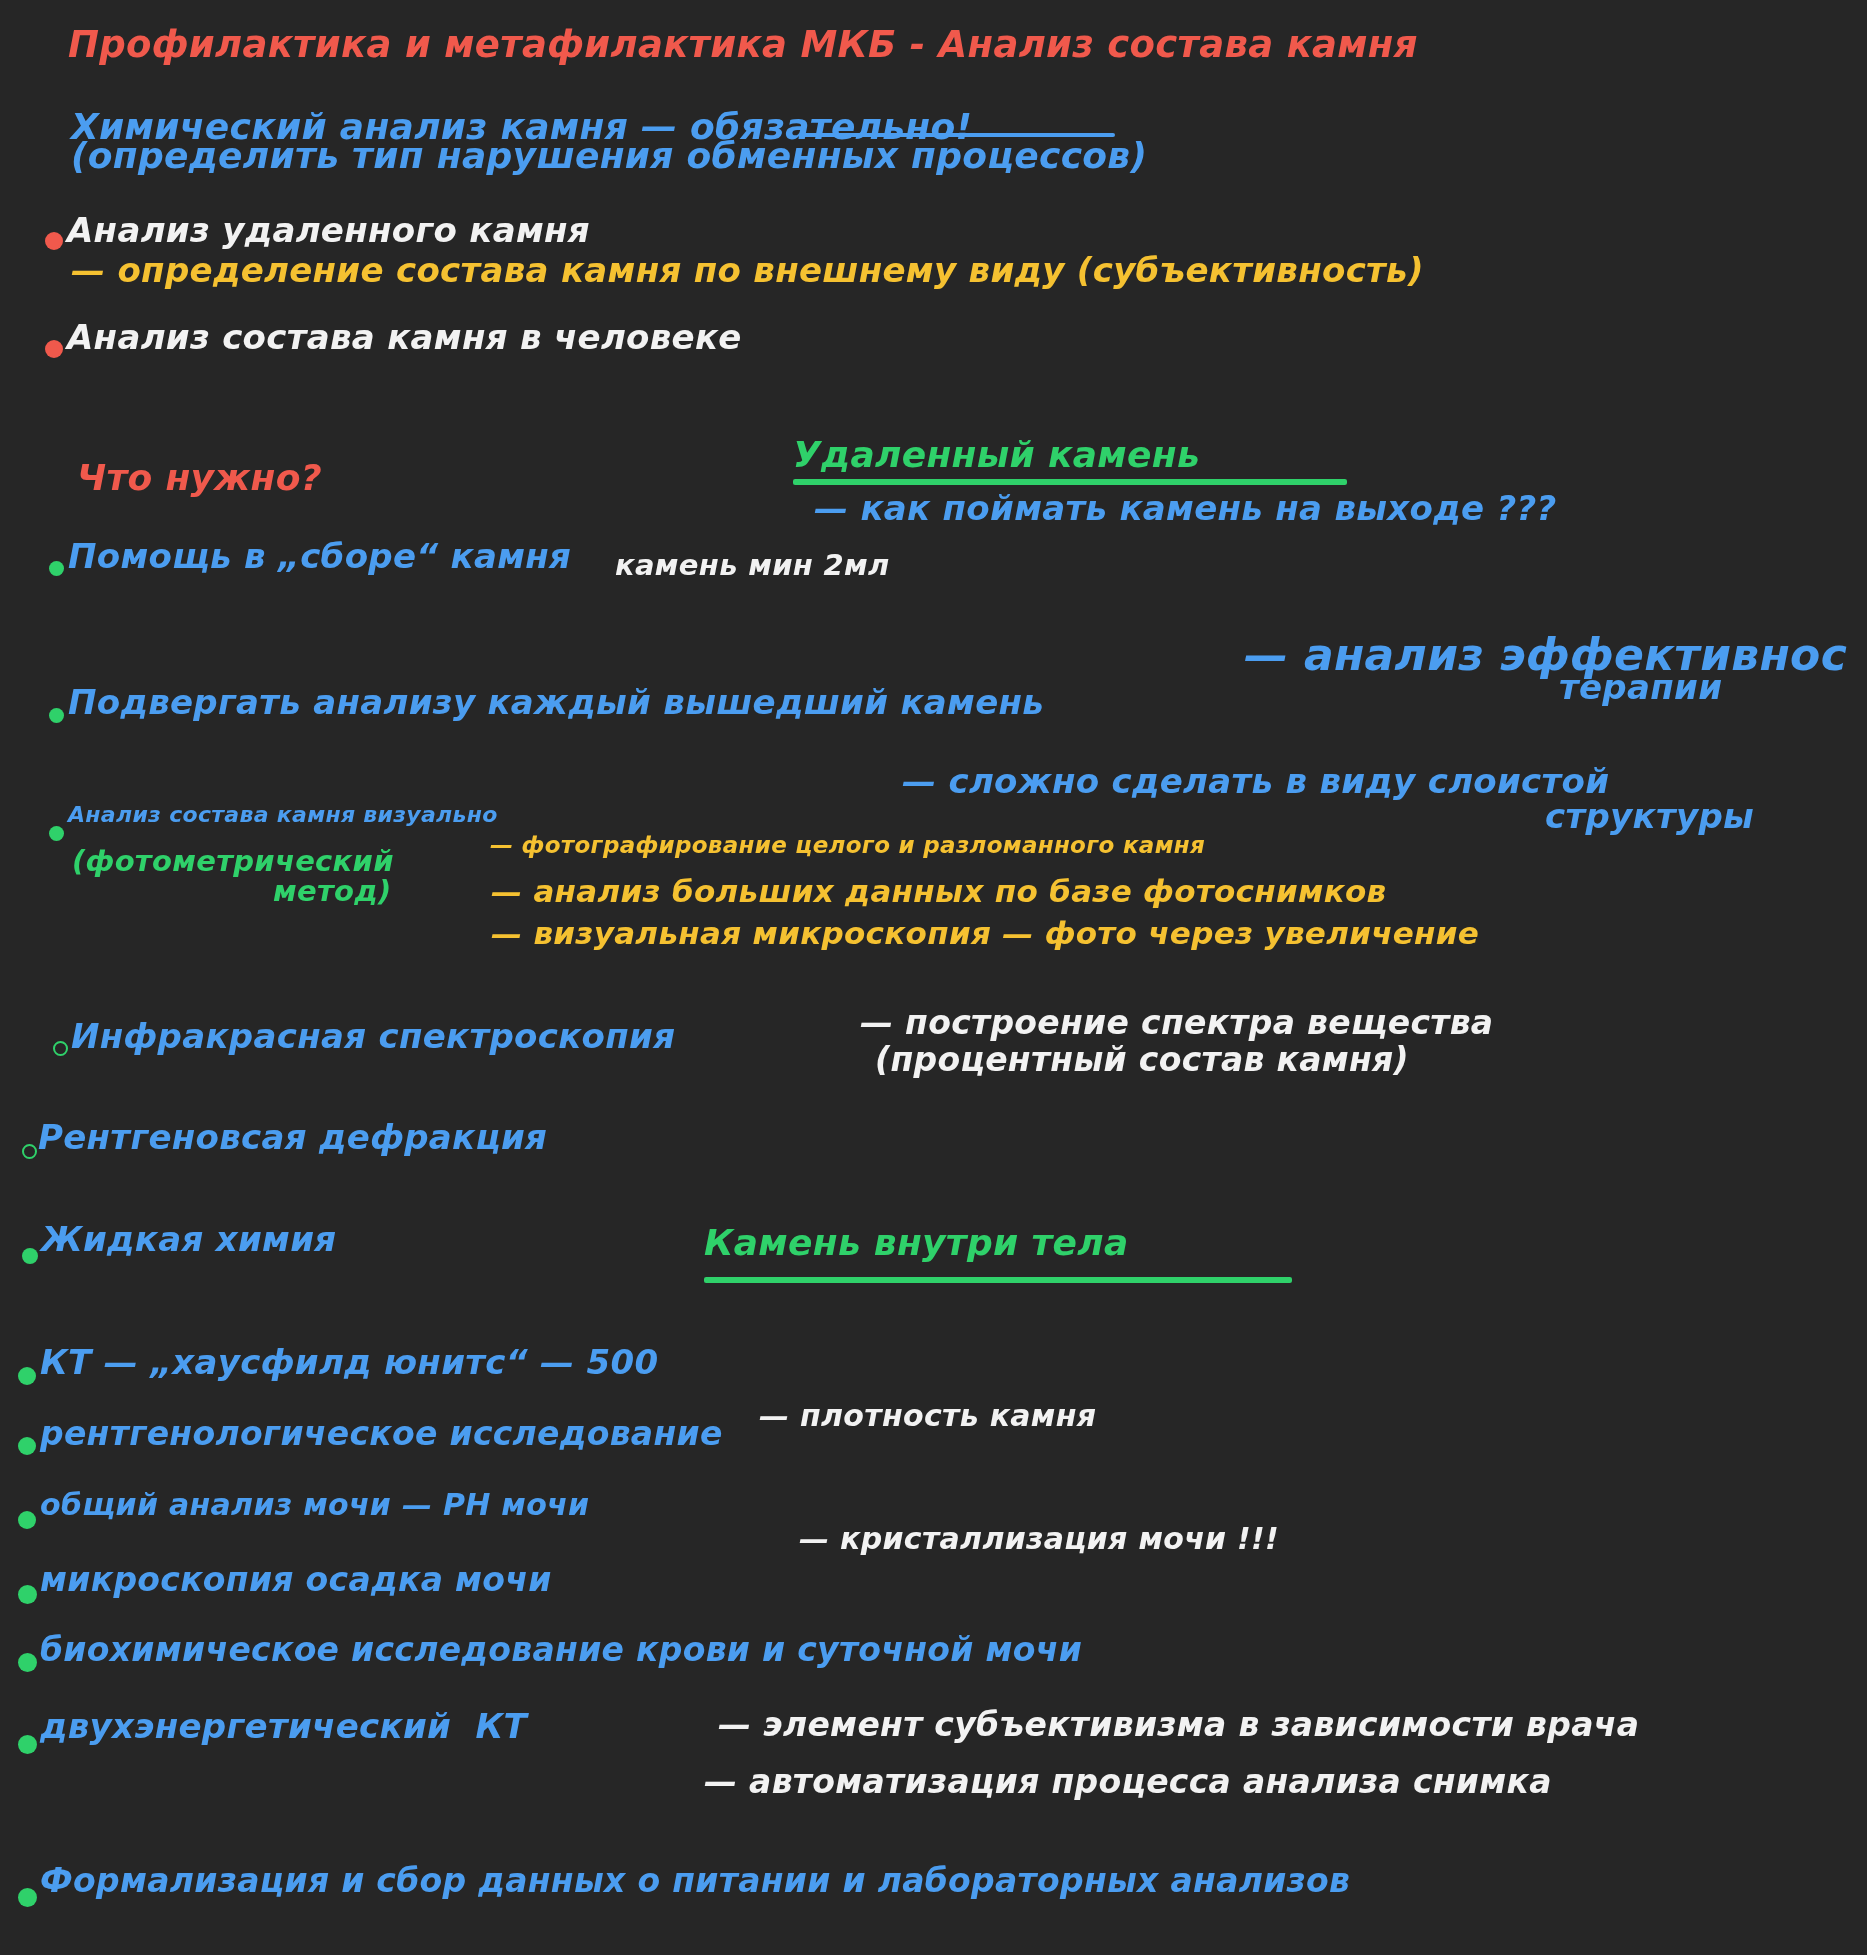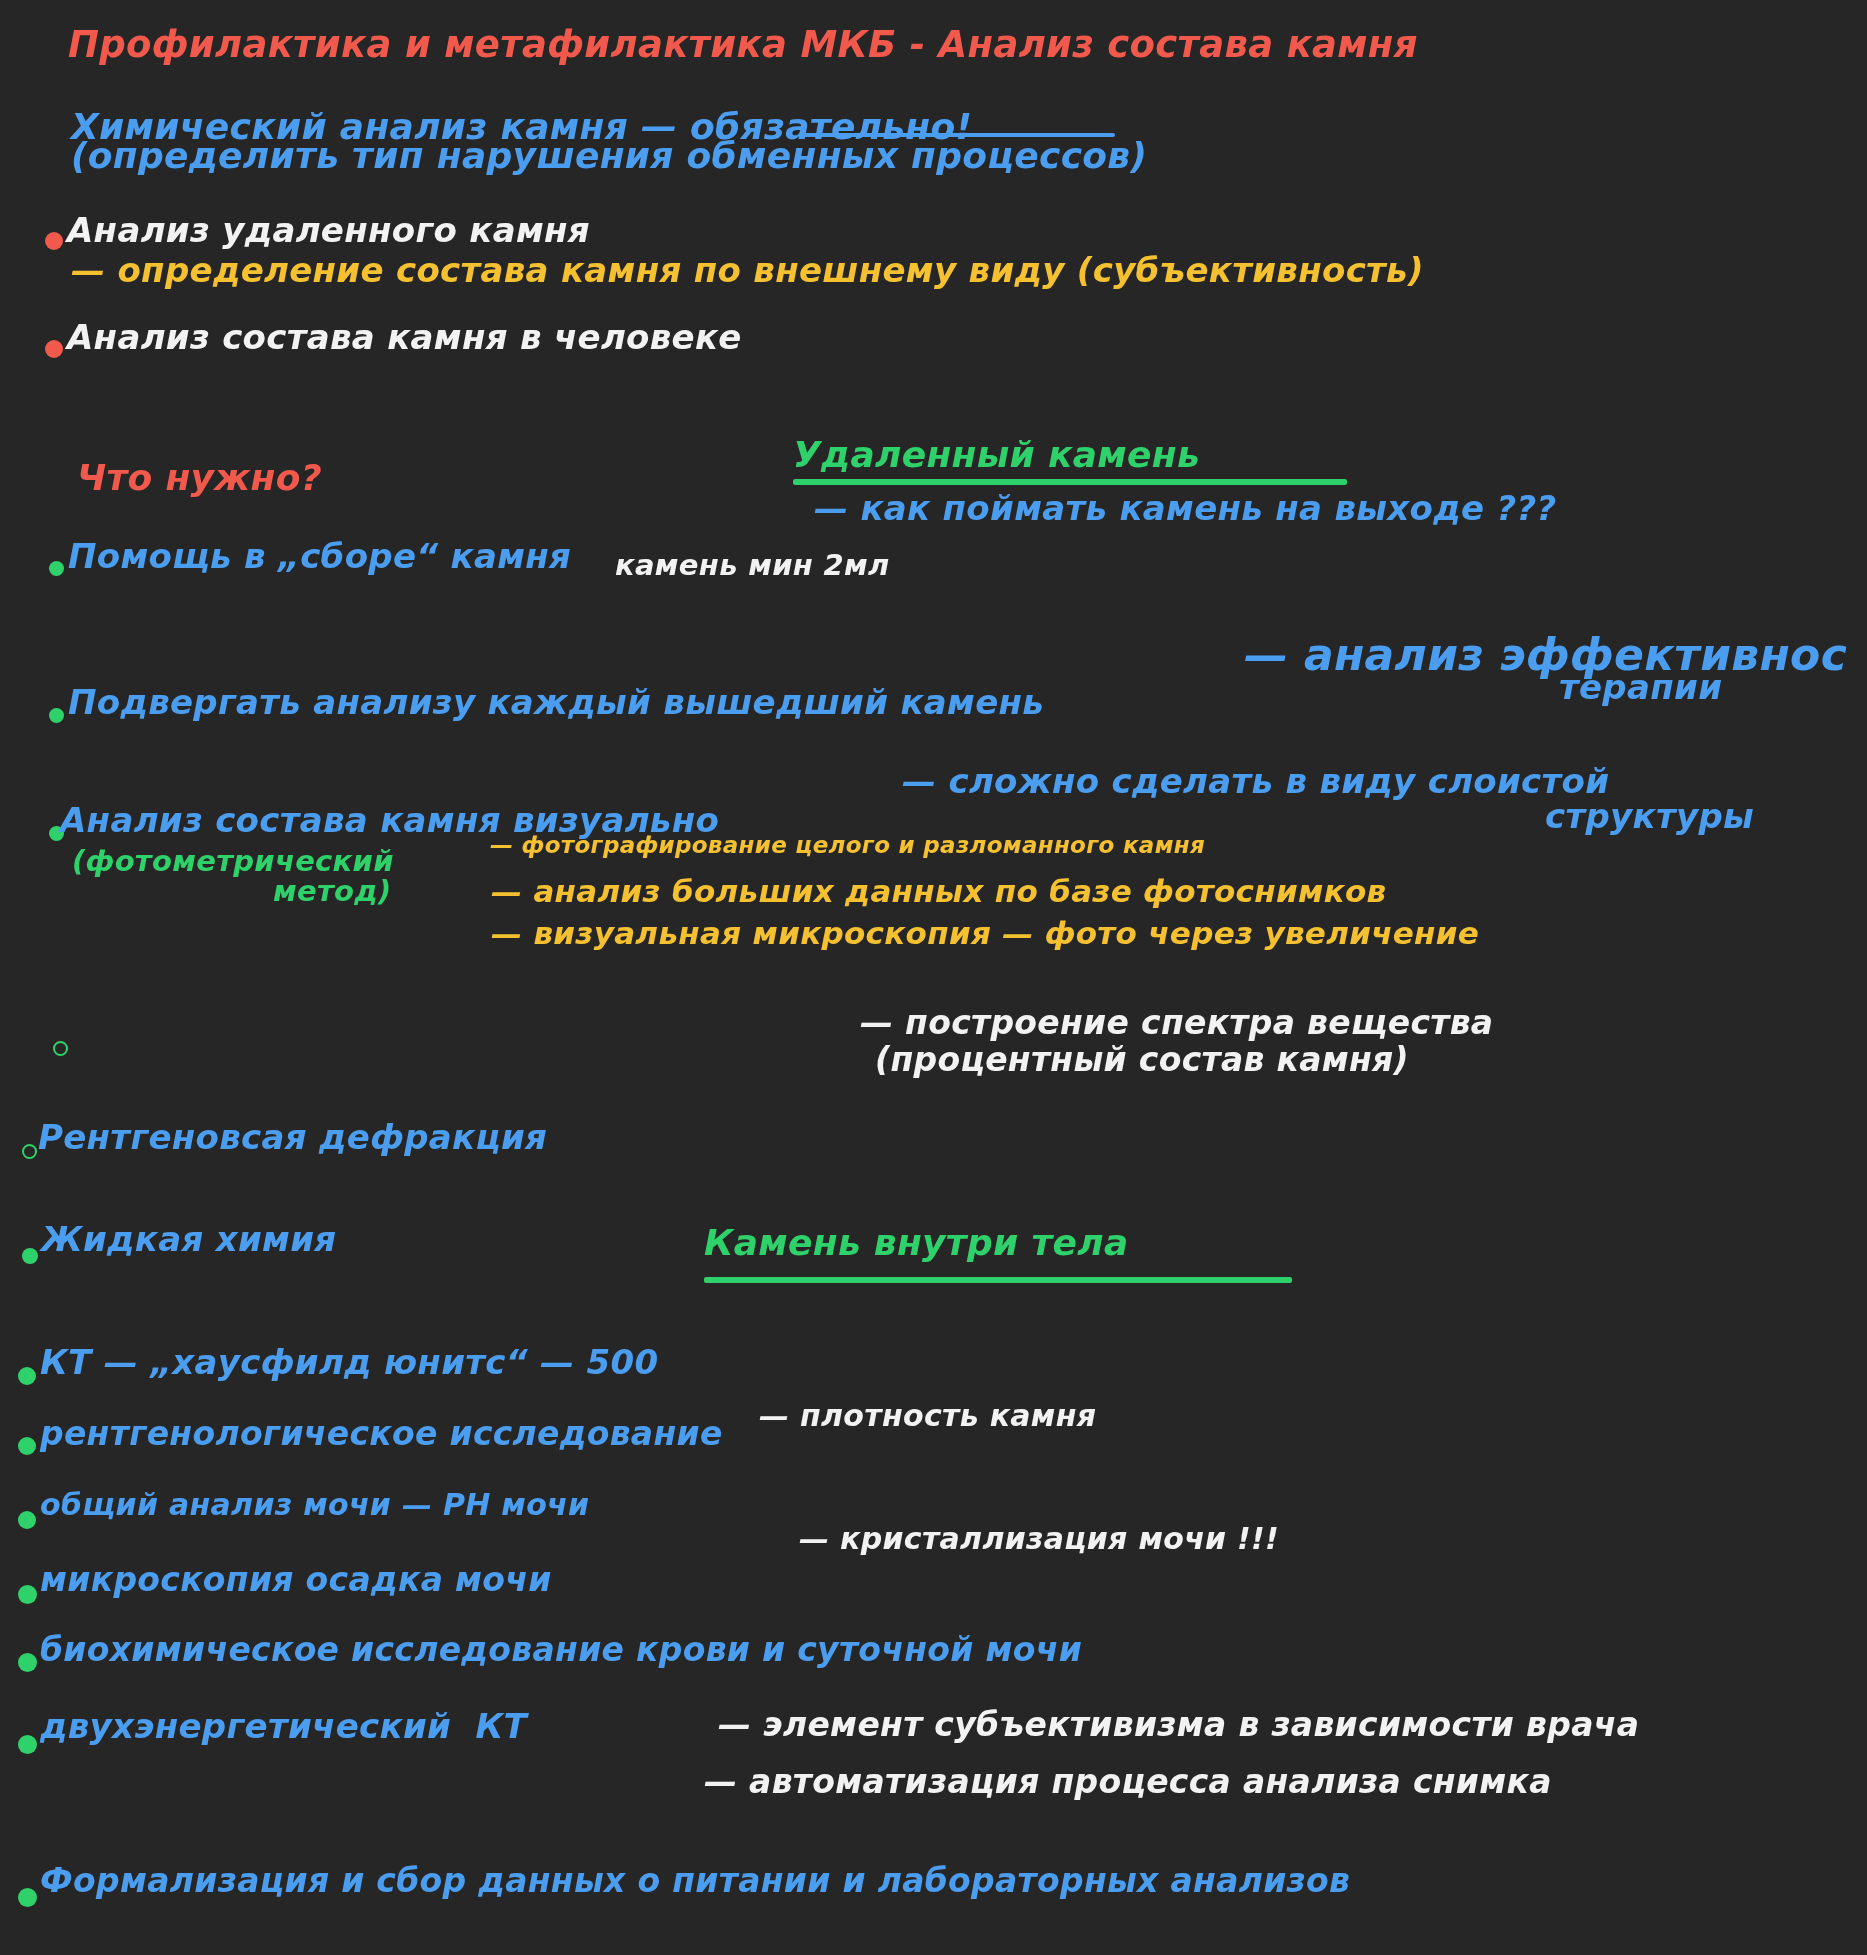--- a/index.html
+++ b/index.html
@@ -82,31 +82,32 @@
 
   <div class="bullet b-green" style="left:49px; top:561px; width:15px; height:15px;"></div>
   <div class="ln blue" style="left:68px; top:539px; font-size:34px;">Помощь в „сборе“ камня</div>
 
   <div class="bullet b-green" style="left:49px; top:708px; width:15px; height:15px;"></div>
   <div class="ln blue" style="left:68px; top:685px; font-size:34px;">Подвергать анализу каждый вышедший камень</div>
   <div class="ln blue" style="left:1244px; top:632px; font-size:44px;">— анализ эффективнос</div>
   <div class="ln blue" style="left:1559px; top:670px; font-size:34px;">терапии</div>
 
   <div class="bullet b-green" style="left:49px; top:826px; width:15px; height:15px;"></div>
-  <div class="ln blue" style="left:60px; top:803px; font-size:34px;">Анализ состава камня визуально</div>
+  <div class="ln blue" style="left:68px; top:803px; font-size:22px;">Анализ состава камня визуально</div>
   <div class="ln blue" style="left:902px; top:764px; font-size:34px;">— сложно сделать в виду слоистой</div>
   <div class="ln blue" style="left:1545px; top:799px; font-size:34px;">структуры</div>
   <div class="ln green" style="left:72px; top:846px; font-size:29px;">(фотометрический</div>
   <div class="ln green" style="left:273px; top:876px; font-size:29px;">метод)</div>
 
   <div class="ln yellow" style="left:490px; top:833px; font-size:23px;">— фотографирование целого и разломанного камня</div>
   <div class="ln yellow" style="left:491px; top:875px; font-size:31px;text-align:center;">— анализ больших данных по базе фотоснимков</div>
   <div class="ln yellow" style="left:491px; top:917px; font-size:31px;">— визуальная микроскопия — фото через увеличение</div>
 
   <div class="bullet b-green b-green-o" style="left:53px; top:1041px; width:15px; height:15px;"></div>
+  <div class="ln blue" style="left:71px; top:1019px; font-size:34px;">Инфракрасная спектроскопия</div>
   <div class="ln white" style="left:860px; top:1006px; font-size:33px;">— построение спектра вещества</div>
   <div class="ln white" style="left:875px; top:1043px; font-size:33px;">(процентный состав камня)</div>
 
   <div class="bullet b-green b-green-o" style="left:22px; top:1144px; width:15px; height:15px;"></div>
   <div class="ln blue" style="left:38px; top:1120px; font-size:34px;">Рентгеновсая дефракция</div>
 
   <div class="bullet b-green" style="left:22px; top:1248px; width:16.4px; height:16.4px;"></div>
   <div class="ln blue" style="left:41px; top:1222px; font-size:34px;">Жидкая химия</div>
 
   <div class="ln green" style="left:704px; top:1224px; font-size:36px;">Камень внутри тела</div>

